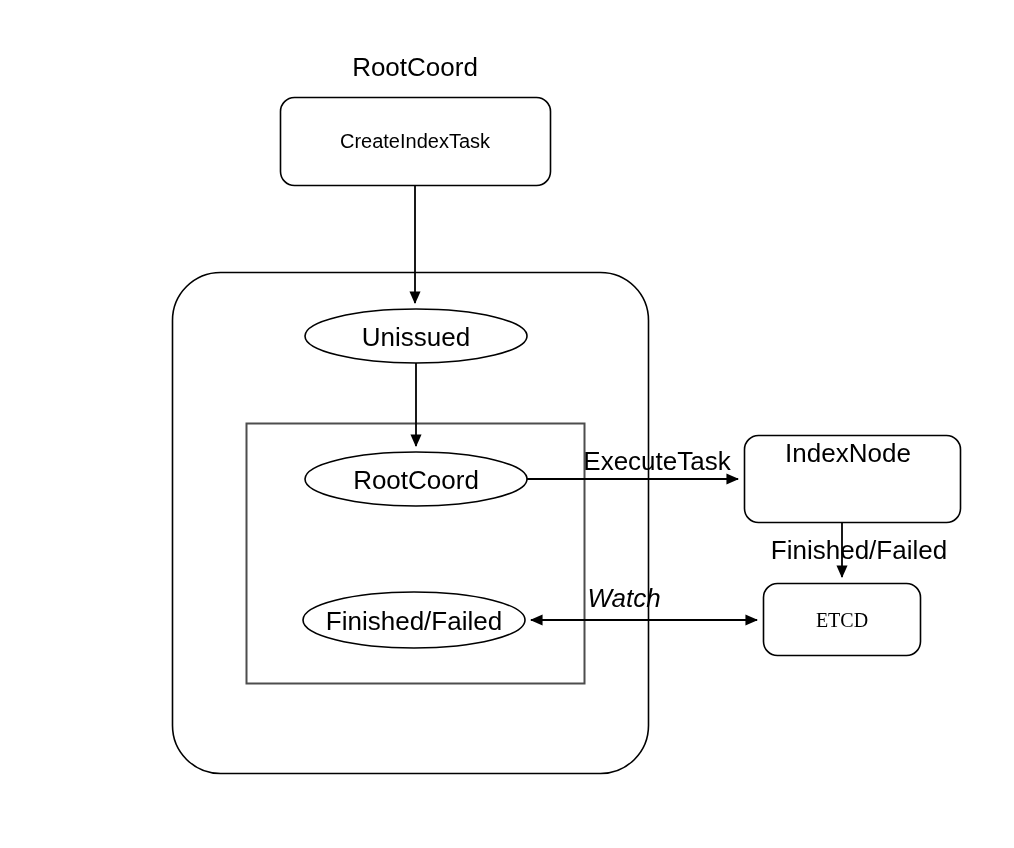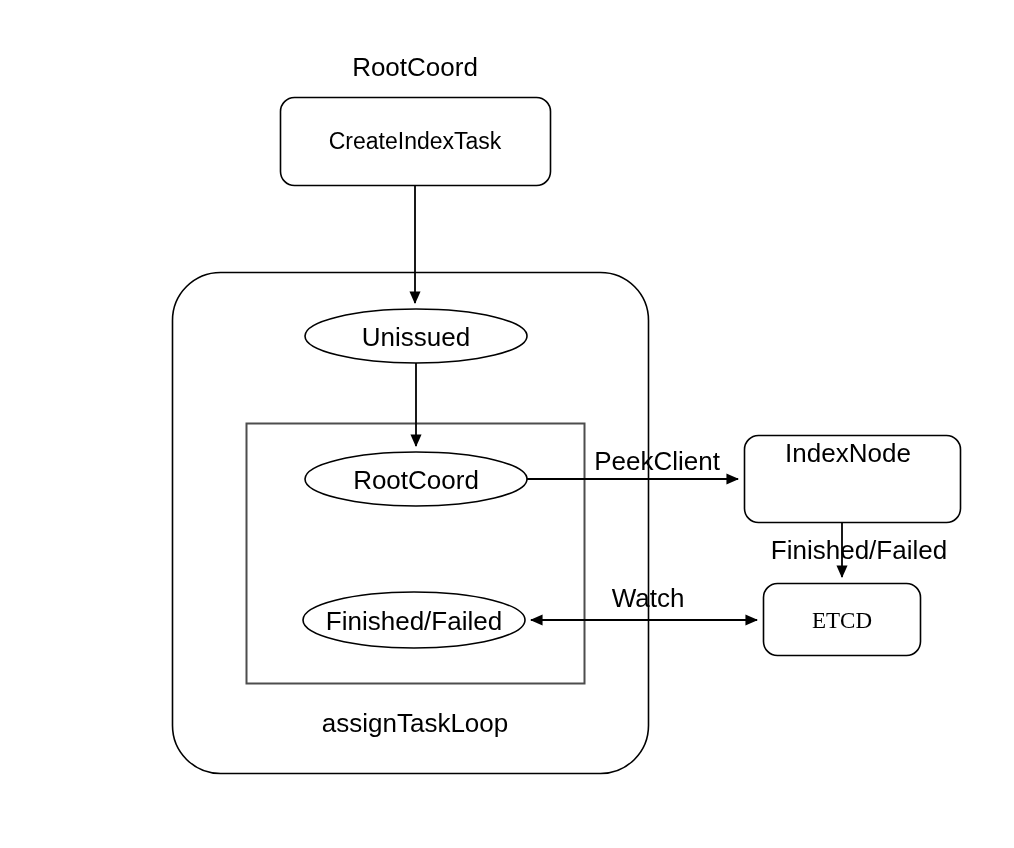--- a/index.html
+++ b/index.html
@@ -32,21 +32,21 @@
     font-family: "Liberation Sans", sans-serif;
     color: #000000;
     white-space: nowrap;
     line-height: 1;
     -webkit-font-smoothing: antialiased;
   }
   .lbl-center {
     text-align: center;
     transform: translate(-50%, -50%);
   }
-  .node-label   { font-size: 23px; }
+  .node-label   { font-size: 20px; }
   .group-label  { font-size: 26px; }
   .edge-label   { font-size: 26px; }
   .state-label  { font-size: 26px; text-align: center; }
 </style>
 </head>
 <body>
 
 <div id="diagram-root">
 
   <svg class="layer" viewBox="0 0 1014 848" xmlns="http://www.w3.org/2000/svg">
@@ -90,26 +90,25 @@
 
   <div class="lbl node-label lbl-center" style="left:415px; top:141px;">CreateIndexTask</div>
 
 
   <div class="lbl state-label lbl-center" style="left:416px; top:337px;">Unissued</div>
 
   <div class="lbl state-label lbl-center" style="left:416px; top:480px;">RootCoord</div>
 
   <div class="lbl state-label lbl-center" style="left:414px; top:621px;">Finished/Failed</div>
 
-  <div class="lbl group-label lbl-center" style="left:415px; top:723px;">assignTaskLoop</div>
 
-  <div class="lbl edge-label lbl-center" style="left:657px; top:461px;">PeekClient</div>
+  <div class="lbl edge-label lbl-center" style="left:657px; top:461px;">ExecuteTask</div>
 
   <div class="lbl group-label lbl-center" style="left:848px; top:410px;margin-top:43px;">IndexNode</div>
 
 
   <div class="lbl edge-label lbl-center" style="left:859px; top:550px;">Finished/Failed</div>
 
-  <div class="lbl edge-label lbl-center" style="left:648px; top:598px;">Watch</div>
+  <div class="lbl edge-label lbl-center" style="left:624px; top:598px;font-style:italic;">Watch</div>
 
   <div class="lbl node-label lbl-center" style="left:842px; top:620px;font-family:Liberation Serif, serif;">ETCD</div>
 
 </div>
 
 </body></html>

